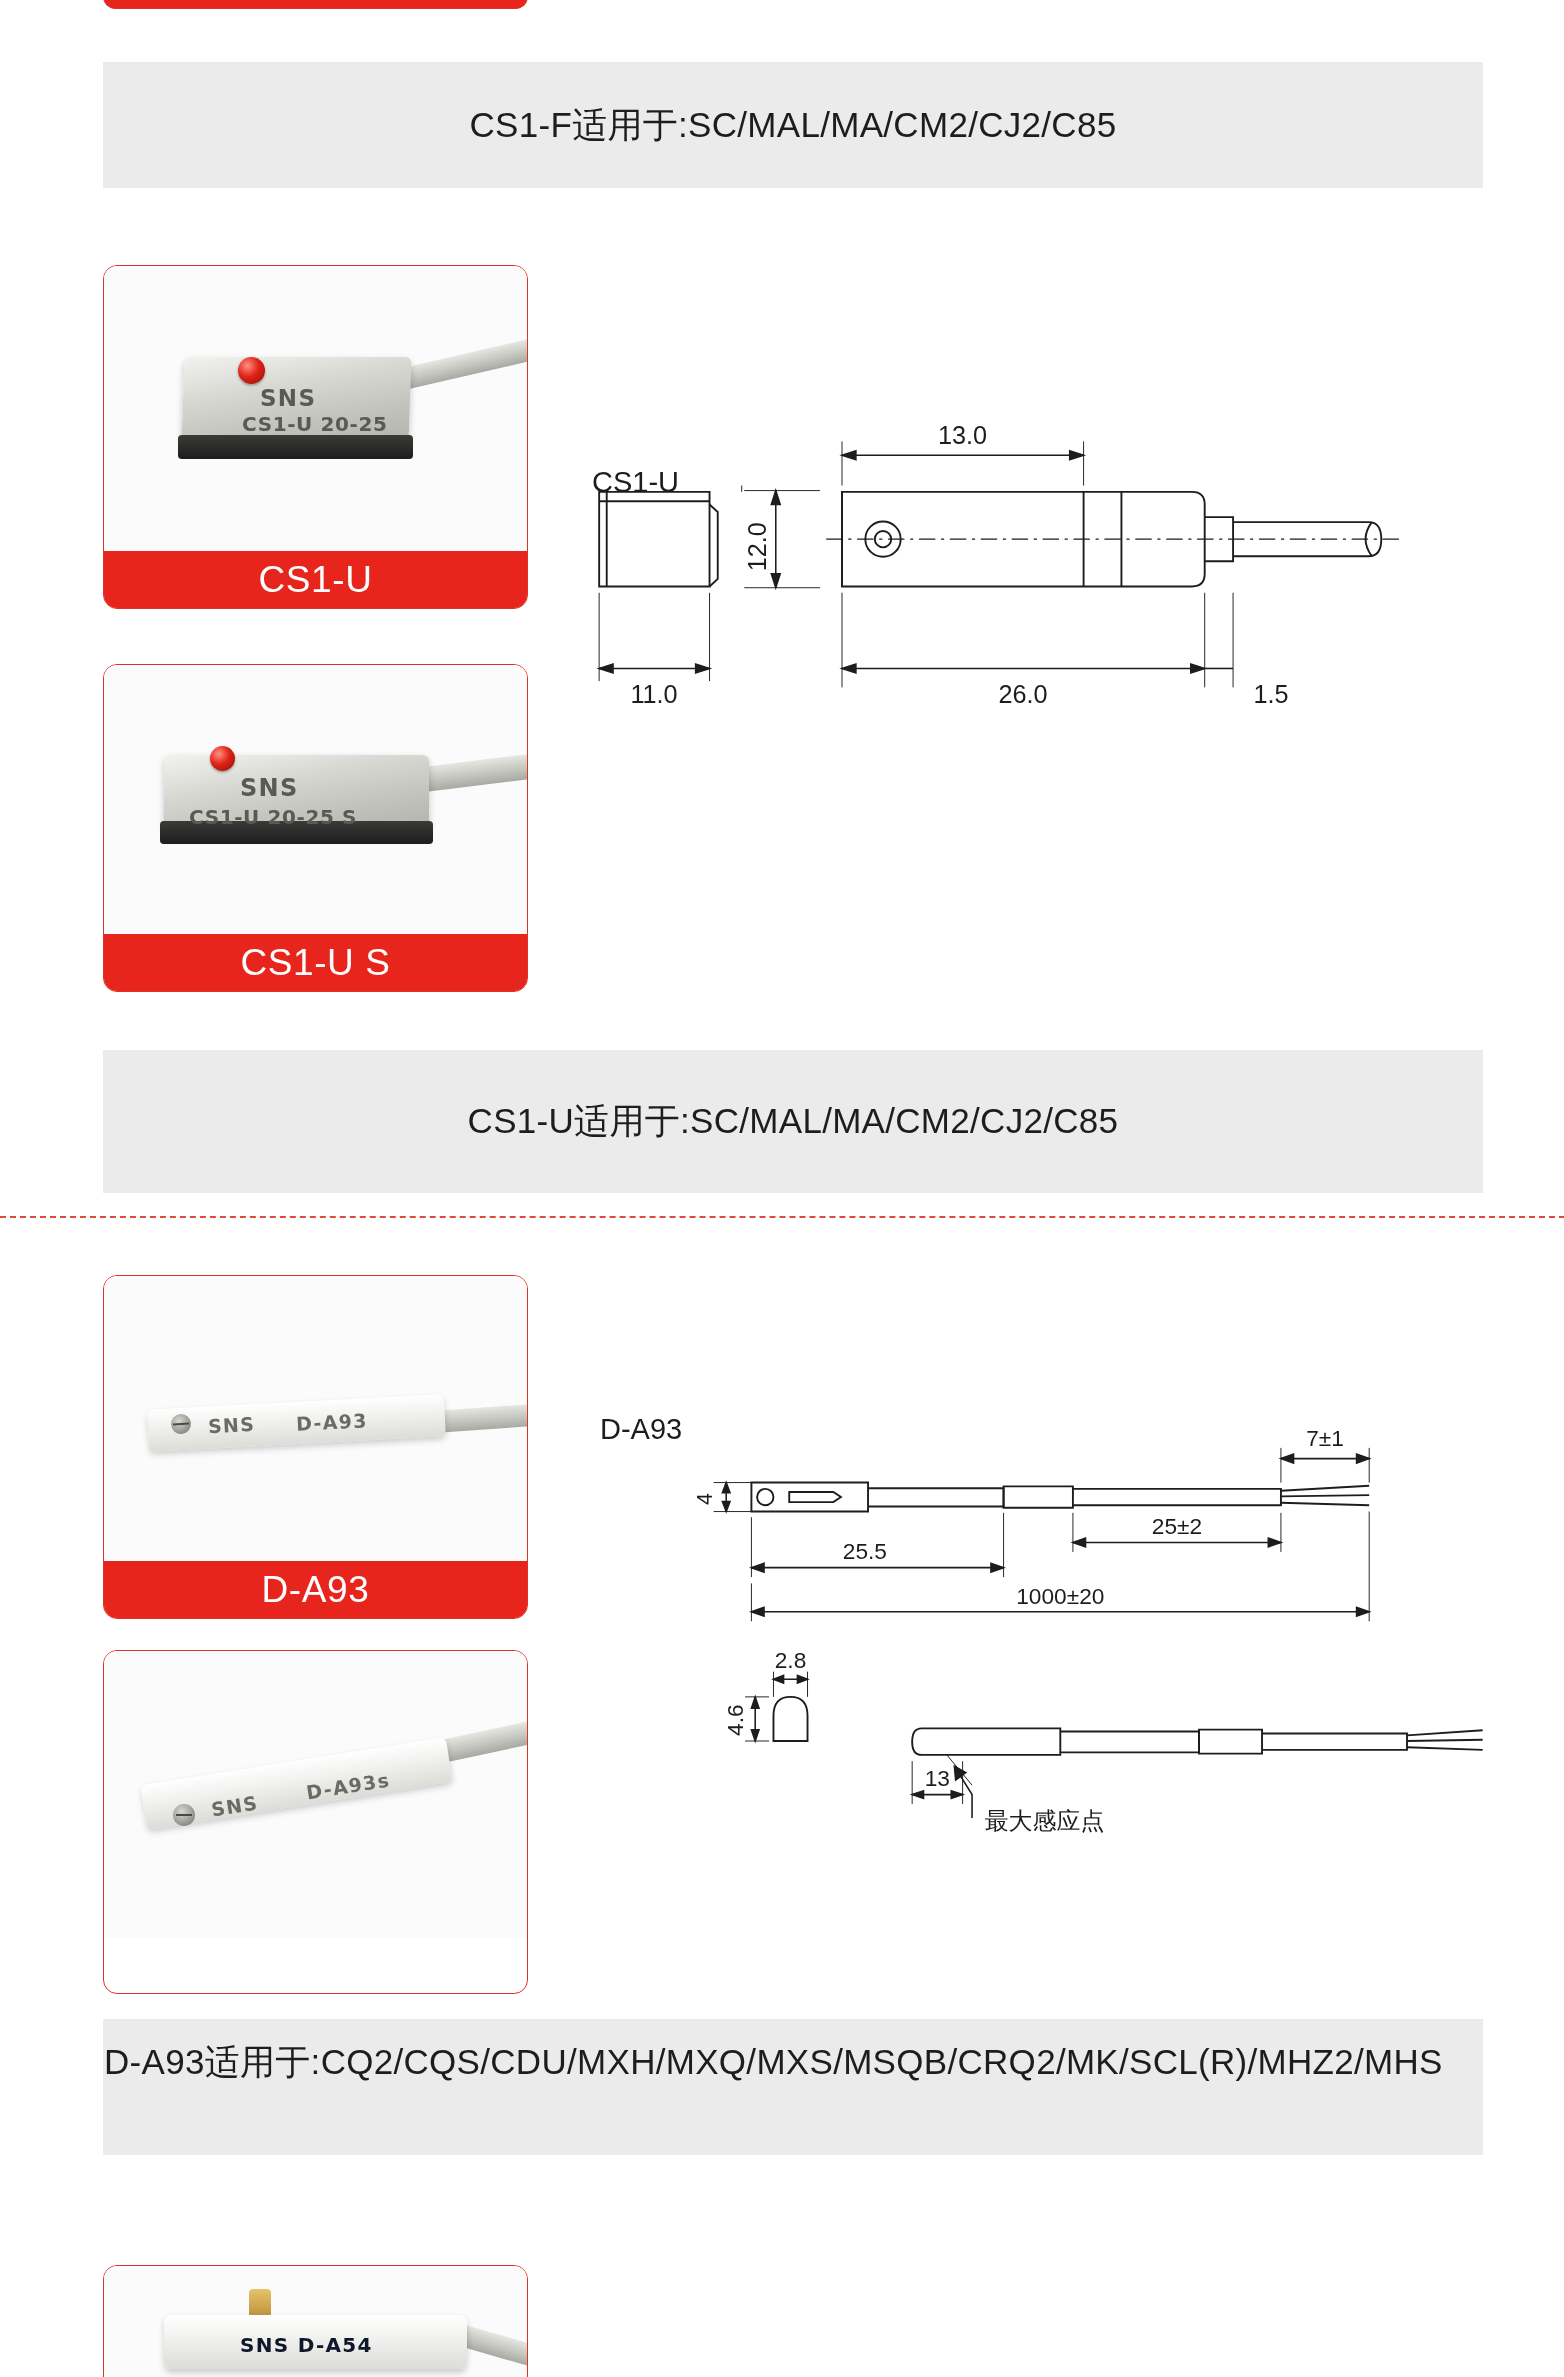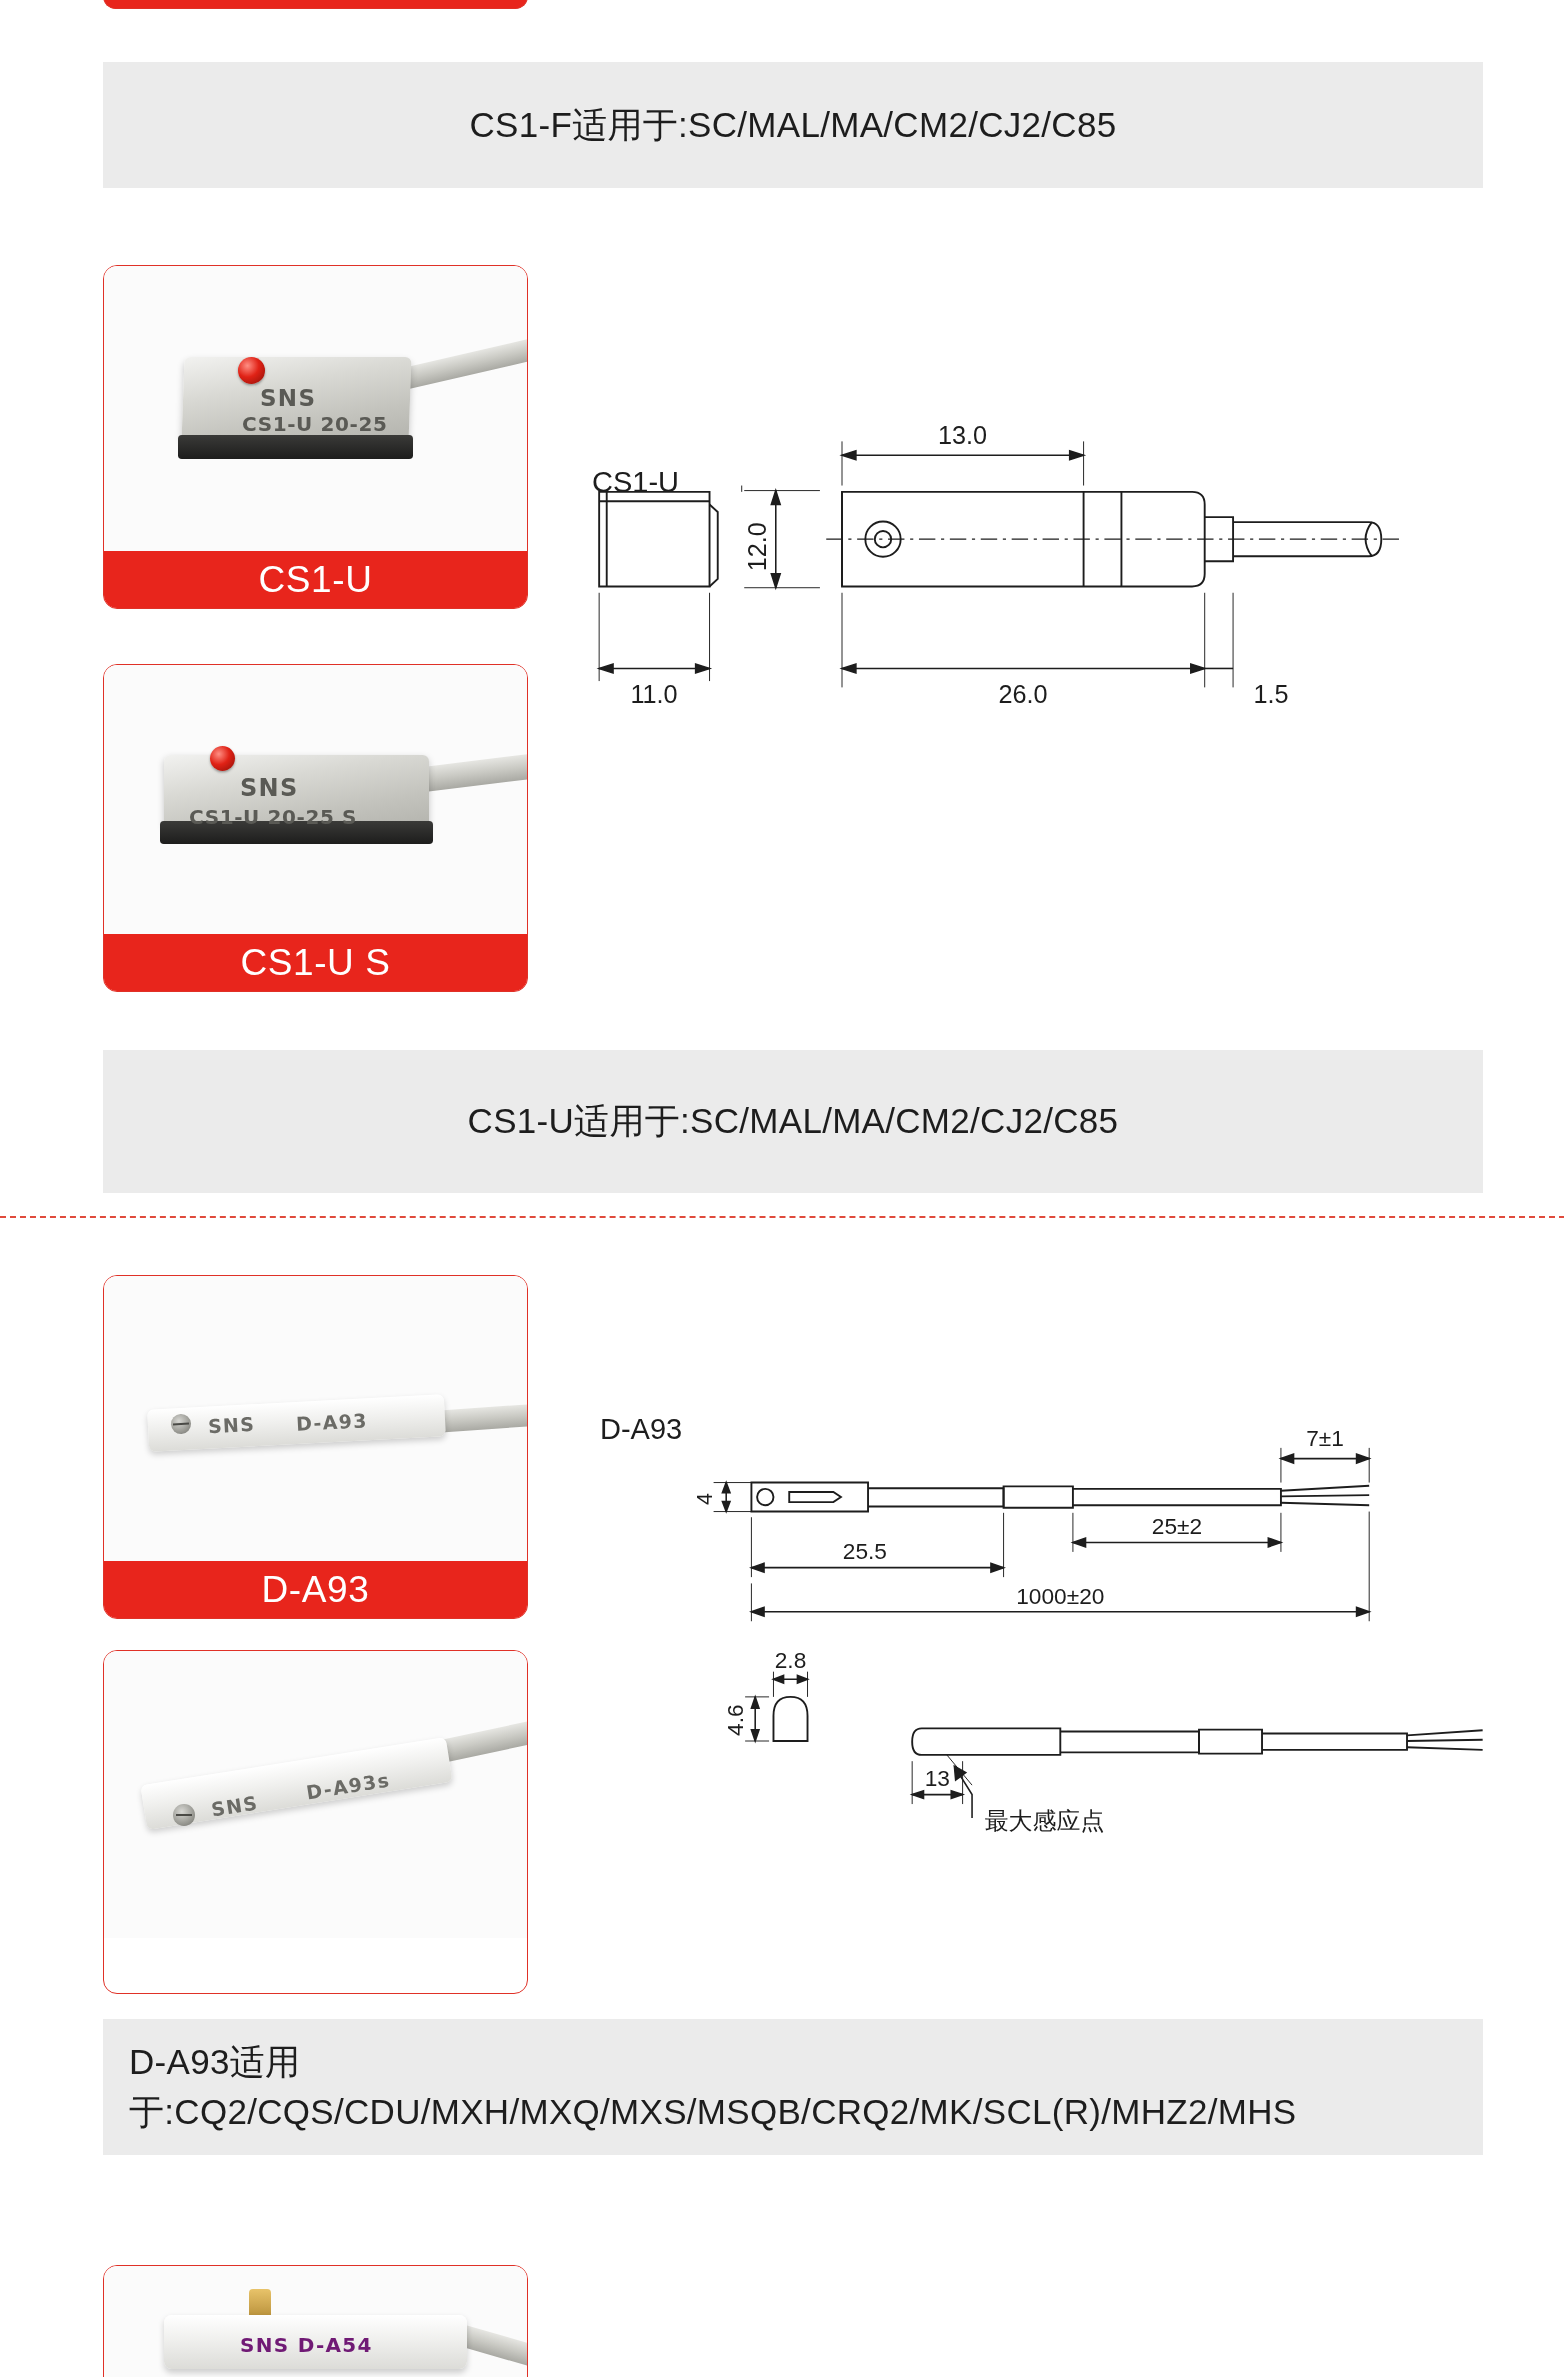--- a/index.html
+++ b/index.html
@@ -26,21 +26,21 @@
     background: #ebebeb;
     display: flex;
     align-items: center;
     justify-content: center;
     color: #1d1d1d;
     font-size: 35px;
     letter-spacing: 0.3px;
   }
   .caption-bar.left {
     justify-content: flex-start;
-    padding-left: 26px;
+    padding-left: 1px;
     padding-right: 17.7px;
     text-align: left;
     line-height: 1.45;
     display: block;
     padding-top: 17.7px;
   }
 
   
   .photo-card {
     position: absolute;
@@ -411,18 +411,18 @@
     </svg>
   </div>
 
   <div class="caption-bar left" style="left:103px; top:2019px; width:1380px; height:136px;">D-A93适用于:CQ2/CQS/CDU/MXH/MXQ/MXS/MSQB/CRQ2/MK/SCL(R)/MHZ2/MHS</div>
 
   <div class="photo-card" style="left:103px; top:2265px; width:425px; height:252px;">
     <div class="photo-area" style="height:252px;">
       <div class="cable" style="left:353px; top:57px; width:101px; height:21.5px; transform:rotate(16deg); transform-origin:left center;"></div>
       <div class="brass" style="left:145px; top:23px; width:21.5px; height:29px; border-radius:3.8px;"></div>
       <div class="white-bar" style="left:60px; top:49px; width:303px; height:54px; border-radius:7.6px;"></div>
-      <div class="sns-text" style="left:136px; top:67px; font-size:20px; color:#701a75;">SNS D-A54</div>
+      <div class="sns-text" style="left:136px; top:67px; font-size:20px; color:#0f172a;">SNS D-A54</div>
     </div>
   </div>
 
 </div>
 
 
 </body></html>

